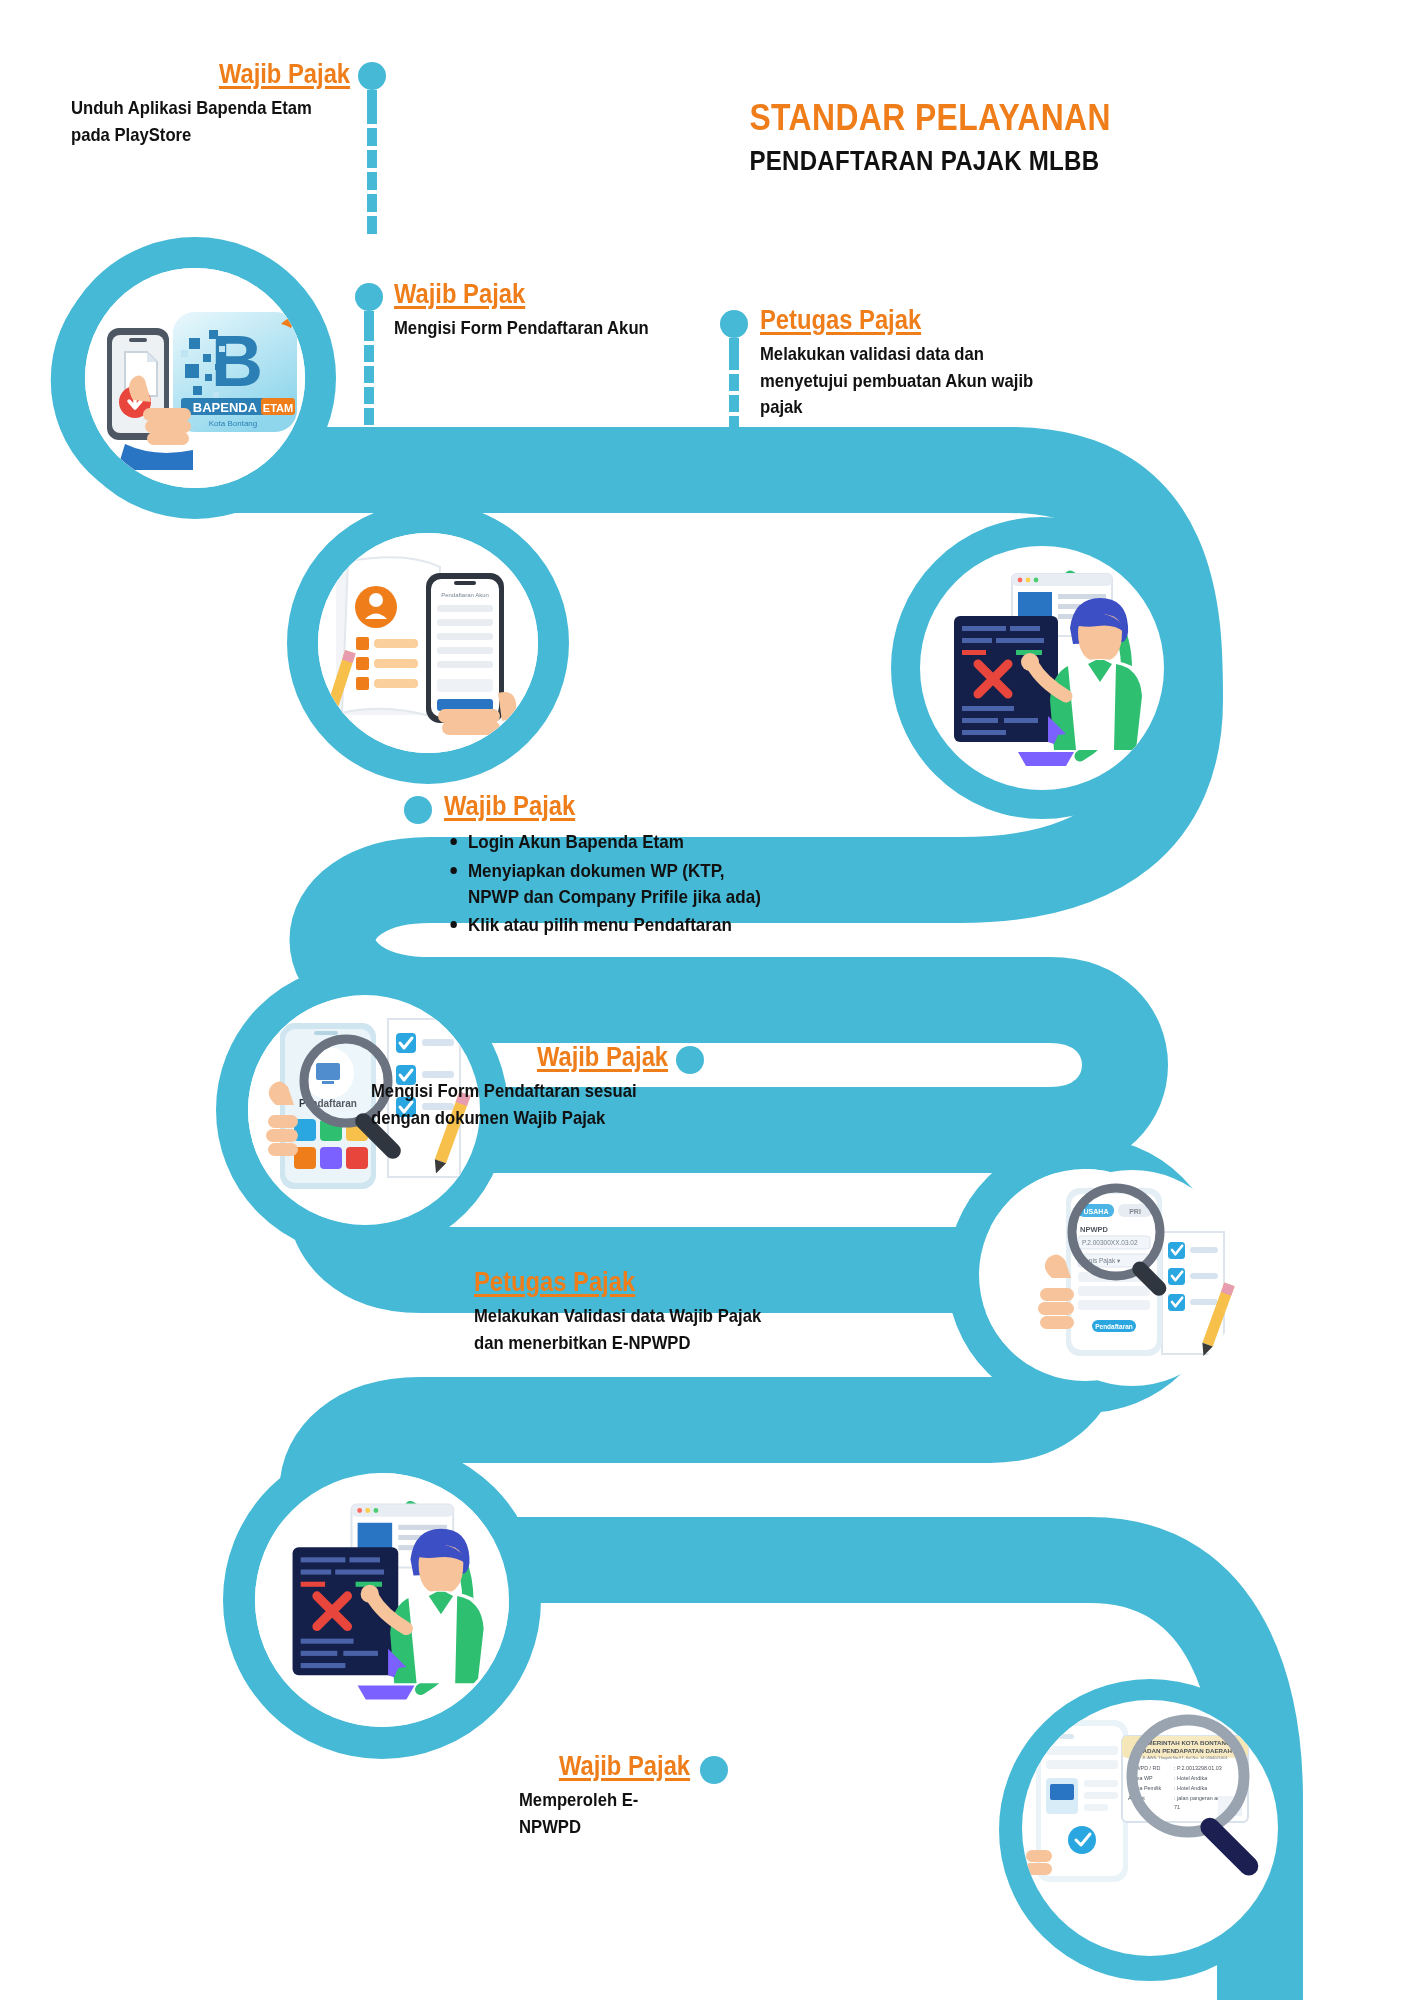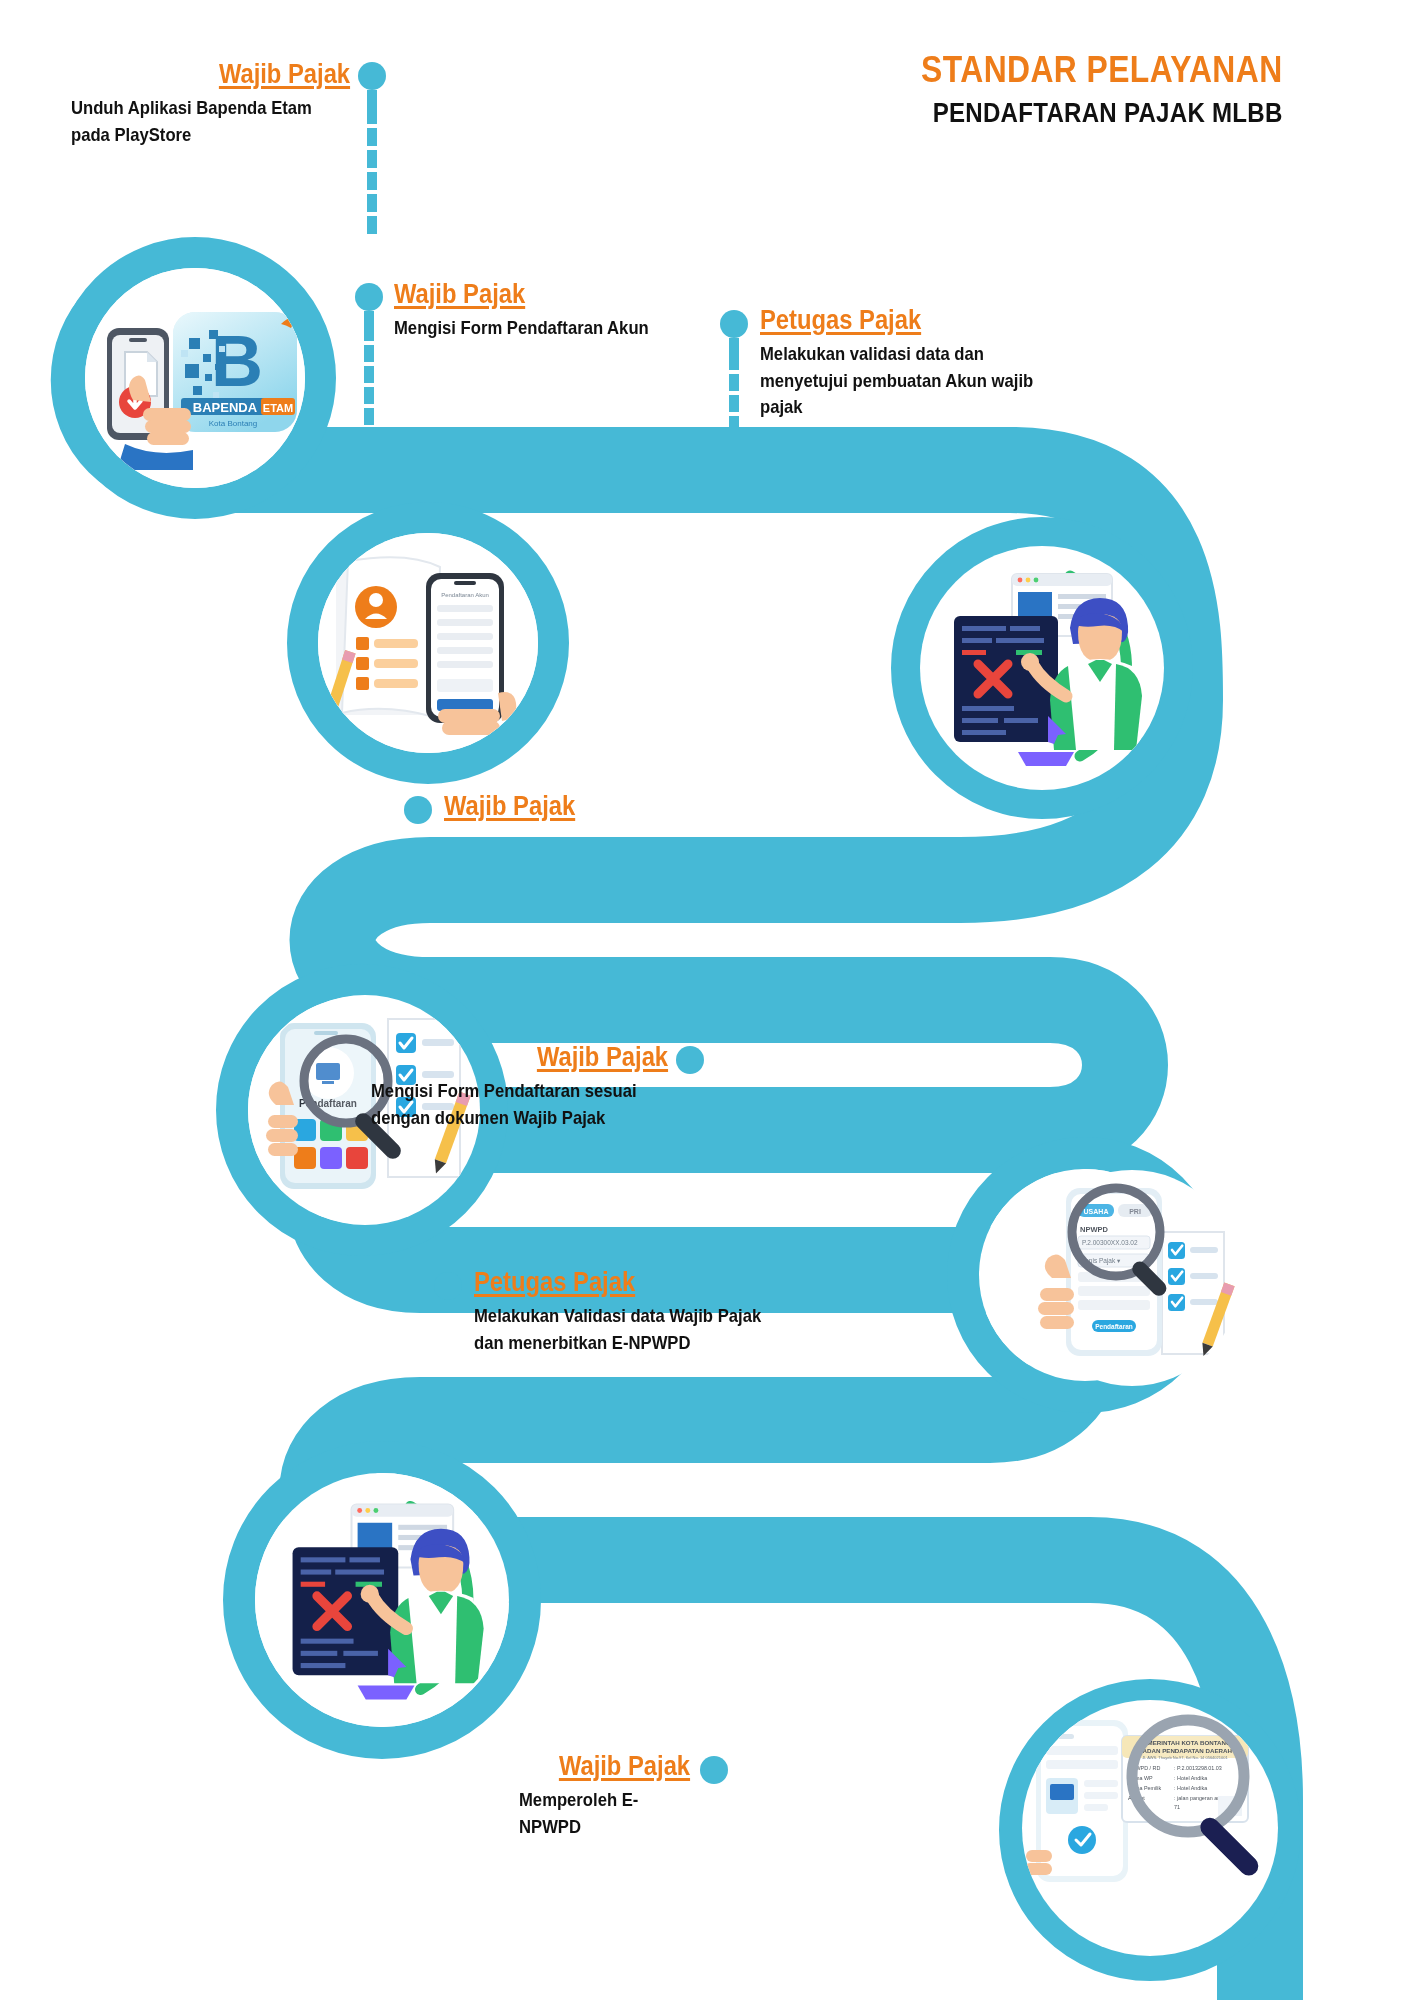--- a/index.html
+++ b/index.html
@@ -8,21 +8,21 @@
     width:1414px; height:2000px; position:relative; overflow:hidden;
     font-family:"Liberation Sans", sans-serif;
   }
   #stage { position:absolute; inset:0; }
 
   
   .ribbon { position:absolute; left:0; top:0; width:1414px; height:2000px; }
 
   
   .main-title {
-    position:absolute; text-align:right; line-height:1.1;
+    position:absolute; text-align:left; line-height:1.1;margin-top:48px;
   }
   .main-title .t1 {
     color:#ee7d1a; font-weight:700; font-size:37px; letter-spacing:.5px;
     font-family:"Liberation Sans Narrow","Liberation Sans",sans-serif;
     transform:scaleX(.86); transform-origin:center; display:block;
   }
   .main-title .t2 {
     color:#111; font-weight:700; font-size:28px; letter-spacing:.3px; margin-top:7px;
     font-family:"Liberation Sans Narrow","Liberation Sans",sans-serif;
     transform:scaleX(.86); transform-origin:center; display:block;
@@ -328,20 +328,25 @@
         <circle cx="110" cy="116" r="9" fill="#f7c39a"></circle>
       </g>
 
       <path d="M128 196 l0 -26 l18 18 l-8 1 l-4 9z" fill="#7b61ff"></path>
       <path d="M98 206 h56 l-8 14 h-40z" fill="#7b61ff"></path>
     </svg>
   </div>
 
   <div class="step" style="left:444px;top:792px;width:360px;">
     <span class="role">Wajib Pajak</span>
+    <ul class="bullets">
+      <li>Login Akun Bapenda Etam</li>
+      <li>Menyiapkan dokumen WP (KTP, NPWP dan Company Prifile jika ada)</li>
+      <li>Klik atau pilih menu Pendaftaran</li>
+    </ul>
   </div>
   <div class="pin" style="left:404px;top:796px;">
     <div class="head"></div>
   </div>
 
   <div class="node" style="left:250px;top:995px;width:230px;height:230px;">
     <svg viewBox="0 0 230 230" width="230" height="230">
 
       <path d="M138 24 h72 v158 h-72z" fill="#ffffff" stroke="#dfe5ec" stroke-width="2"></path>
       <g>

